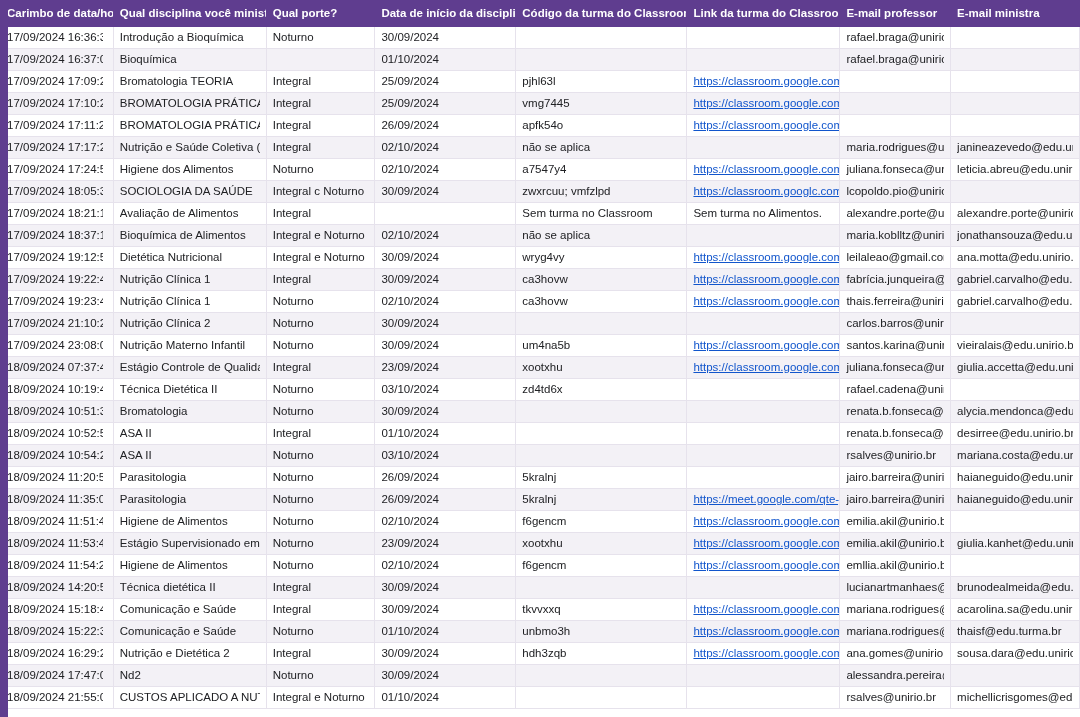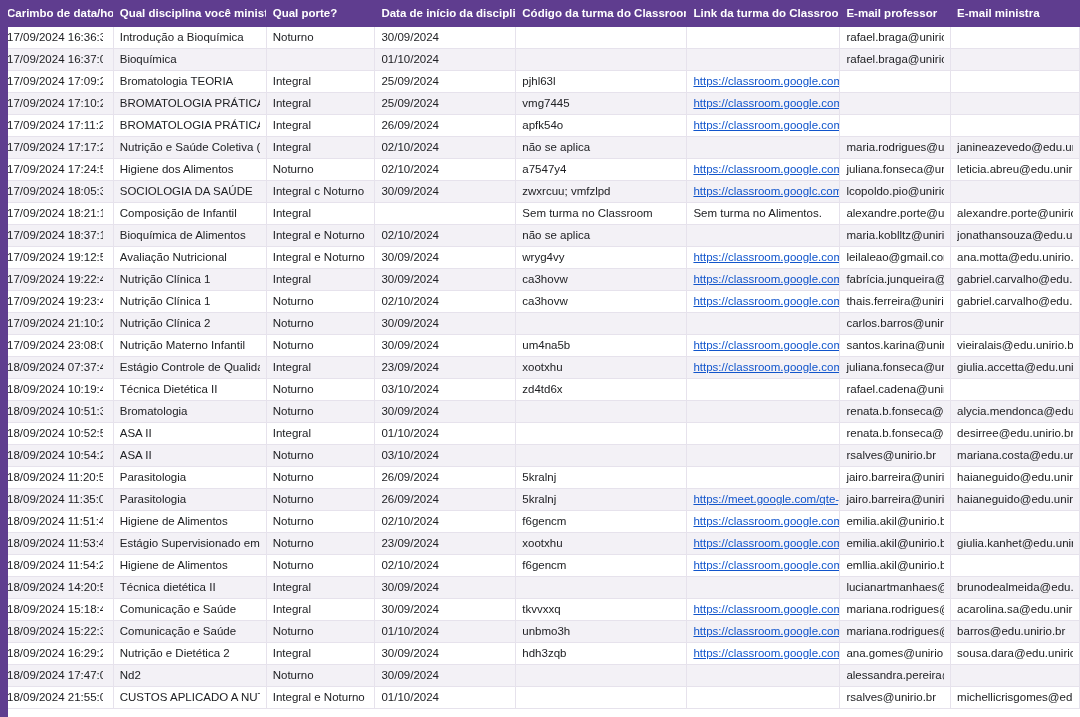--- a/index.html
+++ b/index.html
@@ -306,21 +306,21 @@
           </td>
           <td>
             <span class="clip"></span>
           </td>
         </tr>
         <tr>
           <td>
             <span class="clip">17/09/2024 18:21:19</span>
           </td>
           <td>
-            <span class="clip">Composição de Infantil</span>
+            <span class="clip">Avaliação de Alimentos</span>
           </td>
           <td>
             <span class="clip">Integral</span>
           </td>
           <td>
             <span class="clip"></span>
           </td>
           <td>
             <span class="clip">Sem turma no Classroom</span>
           </td>
@@ -358,21 +358,21 @@
           </td>
           <td>
             <span class="clip">jonathansouza@edu.unir</span>
           </td>
         </tr>
         <tr>
           <td>
             <span class="clip">17/09/2024 19:12:52</span>
           </td>
           <td>
-            <span class="clip">Avaliação Nutricional</span>
+            <span class="clip">Dietética Nutricional</span>
           </td>
           <td>
             <span class="clip">Integral e Noturno</span>
           </td>
           <td>
             <span class="clip">30/09/2024</span>
           </td>
           <td>
             <span class="clip">wryg4vy</span>
           </td>
@@ -796,21 +796,21 @@
             <span class="clip">01/10/2024</span>
           </td>
           <td>
             <span class="clip">unbmo3h</span>
           </td>
           <td><a class="link" href="#">https://classroom.google.com/c/N</a></td>
           <td>
             <span class="clip">mariana.rodrigues@uniri</span>
           </td>
           <td>
-            <span class="clip">barros@edu.unirio.br</span>
+            <span class="clip">thaisf@edu.turma.br</span>
           </td>
         </tr>
         <tr>
           <td>
             <span class="clip">18/09/2024 16:29:28</span>
           </td>
           <td>
             <span class="clip">Nutrição e Dietética 2</span>
           </td>
           <td>

